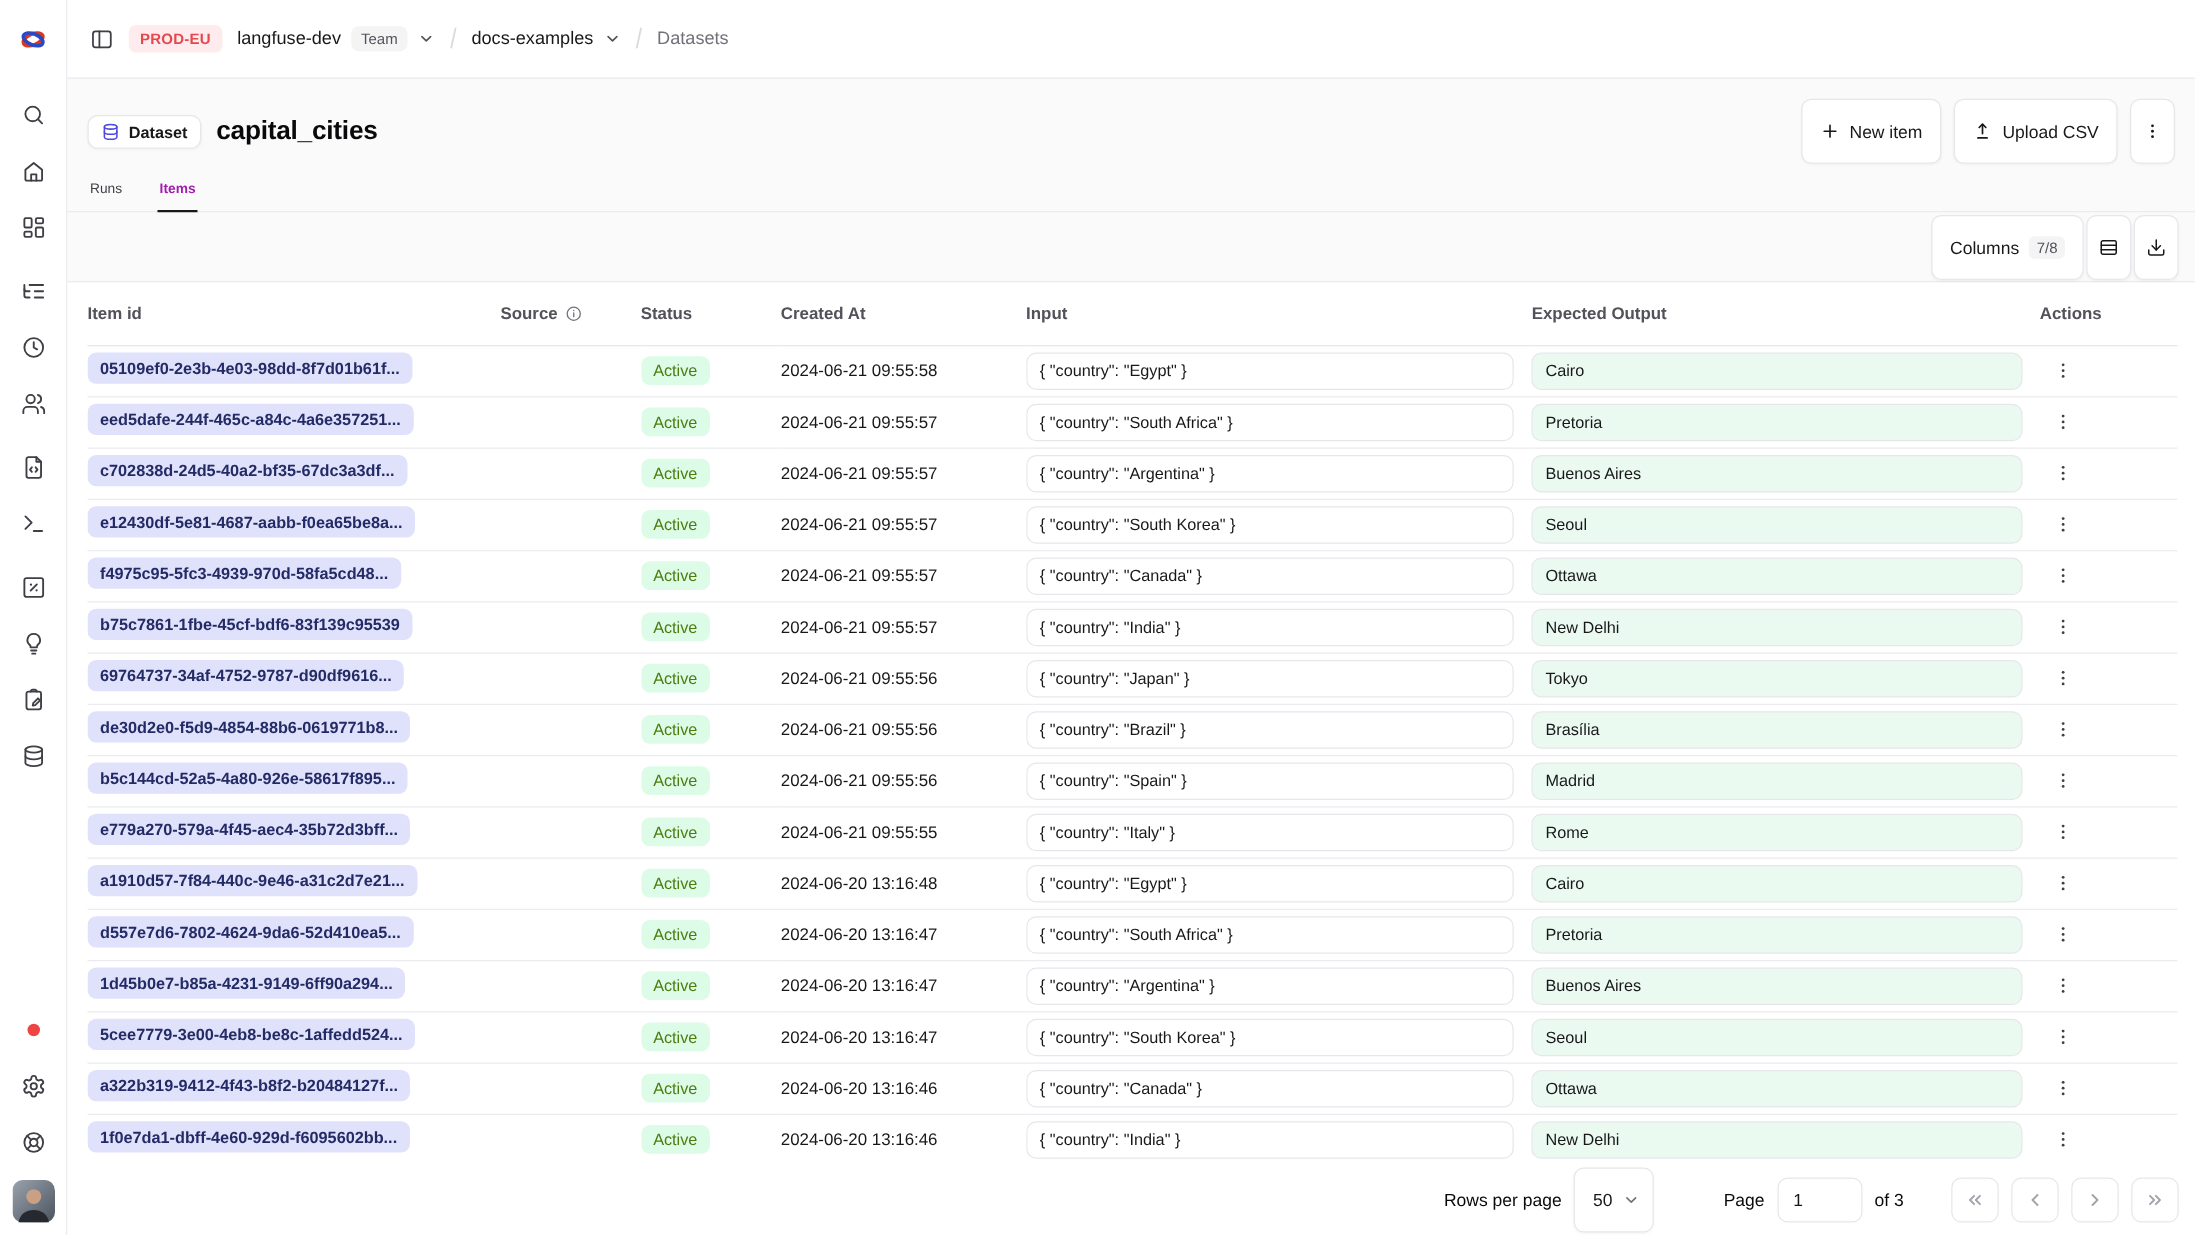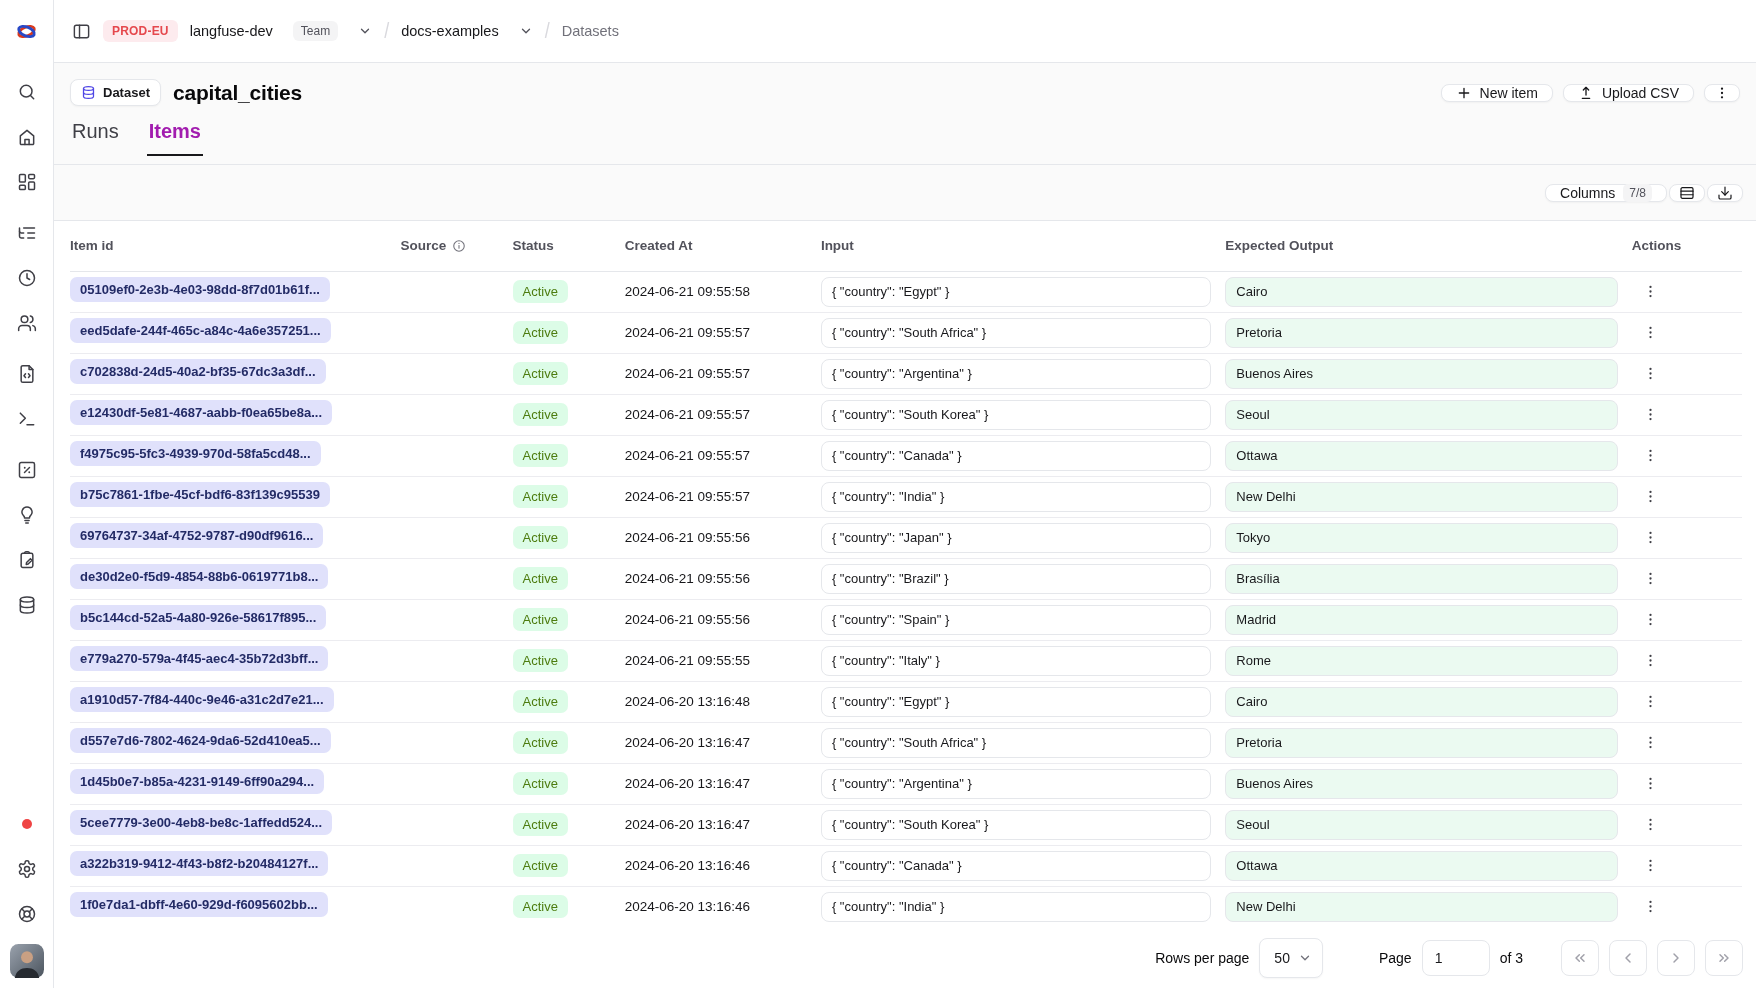--- a/index.html
+++ b/index.html
@@ -20,41 +20,41 @@
   .avatar-btn svg{width:34px;height:34px;display:block;}
 
   
   .main{flex:1;display:flex;flex-direction:column;min-width:0;}
 
   
   .topbar{height:63px;flex:0 0 63px;border-bottom:1px solid var(--border);display:flex;align-items:center;padding:0 18px;gap:12px;background:#fff;}
   .icon-ghost{background:none;border:none;padding:0;color:#3f3f46;display:flex;align-items:center;cursor:pointer;}
   .icon-ghost svg{width:19px;height:19px;}
   .env-badge{background:var(--env-badge-bg);color:var(--accent-red);font-size:12px;font-weight:700;padding:4px 9px;border-radius:6px;letter-spacing:.2px;}
-  .crumb-entity{display:flex;align-items:center;gap:20px;background:none;border:none;padding:0;cursor:pointer;font-family:inherit;}
+  .crumb-entity{display:flex;align-items:center;gap:8px;background:none;border:none;padding:0;cursor:pointer;font-family:inherit;}
   .crumb-name{font-size:14.5px;font-weight:500;color:var(--text);}
   .type-chip{background:var(--chip-bg);color:#52525b;font-size:12px;padding:3px 8px;border-radius:6px;}
   .chev{color:#52525b;display:flex;}
   .chev svg{width:14px;height:14px;}
   .crumb-sep{color:#d9d9de;font-size:18px;font-weight:300;transform:scaleY(1.25);}
   .crumb-muted{font-size:14.5px;color:var(--muted);background:none;border:none;padding:0;cursor:pointer;font-family:inherit;}
 
   
   .page-head{background:var(--band-bg);padding:16px 16px 0 16px;border-bottom:1px solid var(--border);flex:0 0 102px;}
   .title-row{display:flex;align-items:center;gap:12px;}
   .entity-badge{display:inline-flex;align-items:center;gap:7px;border:1px solid var(--border);background:#fff;border-radius:8px;padding:5px 10px;box-shadow:0 1px 2px rgba(0,0,0,.04);}
   .entity-badge svg{width:15px;height:15px;color:var(--db-icon);}
   .entity-badge span{font-size:13px;font-weight:600;color:var(--text);}
   .page-title{font-size:21px;font-weight:700;color:#09090b;letter-spacing:-.2px;}
   .head-actions{margin-left:auto;display:flex;align-items:center;gap:10px;}
-  .btn{display:inline-flex;align-items:center;gap:8px;height:18px;padding:0 14px;border:1px solid var(--border);border-radius:8px;background:#fff;font-size:14px;font-weight:500;color:#18181b;cursor:pointer;box-shadow:0 1px 2px rgba(0,0,0,.04);font-family:inherit;}
+  .btn{display:inline-flex;align-items:center;gap:8px;height:52px;padding:0 14px;border:1px solid var(--border);border-radius:8px;background:#fff;font-size:14px;font-weight:500;color:#18181b;cursor:pointer;box-shadow:0 1px 2px rgba(0,0,0,.04);font-family:inherit;}
   .btn svg{width:16px;height:16px;}
   .btn.icon-only{width:36px;padding:0;justify-content:center;}
   .tabs{display:flex;gap:26px;margin-top:14px;}
-  .tab{background:none;border:none;padding:0 2px 11px 2px;font-size:20px;font-weight:500;color:#3f3f46;cursor:pointer;border-bottom:2px solid transparent;margin-bottom:-1px;font-family:inherit;}
+  .tab{background:none;border:none;padding:0 2px 11px 2px;font-size:11px;font-weight:500;color:#3f3f46;cursor:pointer;border-bottom:2px solid transparent;margin-bottom:-1px;font-family:inherit;}
   .tab.active{color:#a21caf;font-weight:600;border-bottom-color:var(--tab-underline);}
 
   
   .toolbar{height:56px;flex:0 0 56px;background:var(--band-bg);border-bottom:1px solid var(--border);display:flex;align-items:center;justify-content:flex-end;gap:2px;padding:0 13px;}
   .count-chip{background:var(--chip-bg);color:#52525b;font-size:12px;font-weight:500;border-radius:5px;padding:2px 6px;}
 
   
   .table-wrap{flex:0 0 706px;padding:0 14px 0 16px;background:#fff;overflow:hidden;}
   table{width:100%;border-collapse:collapse;table-layout:fixed;}
   thead th{height:50px;text-align:left;font-size:13.5px;font-weight:600;color:#52525b;border-bottom:1px solid var(--border);padding:0 14px 0 0;vertical-align:middle;white-space:nowrap;}
@@ -65,21 +65,21 @@
   .badge-active{display:inline-block;background:var(--status-bg);color:#4d7c0f;font-size:13px;padding:4px 10px;border-radius:7px;}
   .c-created{font-size:13.5px;color:#18181b;white-space:nowrap;}
   .valbox{height:30px;display:flex;align-items:center;padding:0 10px;border:1px solid var(--border);border-radius:8px;background:#fff;font-size:13px;color:#18181b;white-space:nowrap;overflow:hidden;}
   .valbox.expected{background:var(--expected-bg);}
   .kebab-sm{background:none;border:none;padding:4px;display:flex;align-items:center;color:#3f3f46;cursor:pointer;margin-left:6px;}
   .kebab-sm svg{width:17px;height:17px;}
 
   
   .footer{flex:1;display:flex;align-items:center;justify-content:flex-end;padding:0 13px;background:#fff;font-size:14px;color:#09090b;}
   .foot-label{font-weight:500;}
-  .select-btn{display:inline-flex;align-items:center;gap:8px;height:40px;padding:0 10px 0 14px;border:1px solid var(--border);border-radius:8px;background:#fff;font-size:14px;color:#18181b;cursor:pointer;margin-left:10px;box-shadow:0 1px 2px rgba(0,0,0,.04);font-family:inherit;}
+  .select-btn{display:inline-flex;align-items:center;gap:8px;height:52px;padding:0 10px 0 14px;border:1px solid var(--border);border-radius:8px;background:#fff;font-size:14px;color:#18181b;cursor:pointer;margin-left:10px;box-shadow:0 1px 2px rgba(0,0,0,.04);font-family:inherit;}
   .select-btn svg{width:14px;height:14px;color:#71717a;}
   .page-input{width:68px;height:36px;border:1px solid var(--border);border-radius:8px;padding:0 12px;font-size:14px;color:#18181b;margin:0 10px;font-family:inherit;background:#fff;}
   .nav-group{display:flex;gap:10px;margin-left:38px;}
   .nav-btn{width:38px;height:36px;border:1px solid var(--border);border-radius:8px;background:#fff;display:flex;align-items:center;justify-content:center;color:#a1a1aa;cursor:default;}
   .nav-btn svg{width:16px;height:16px;}
   .ml-xl{margin-left:56px;}
 </style>
 </head>
 <body>
 

